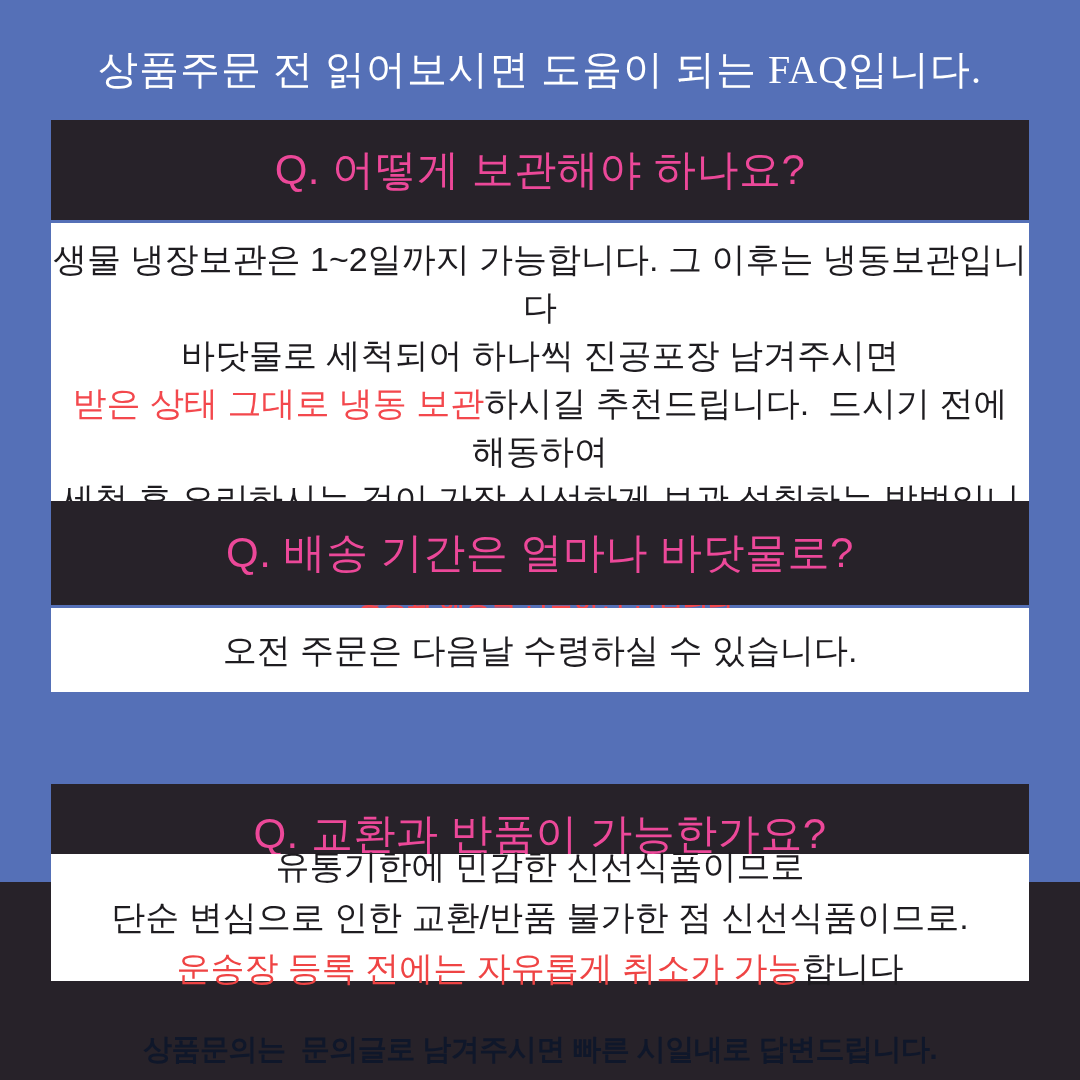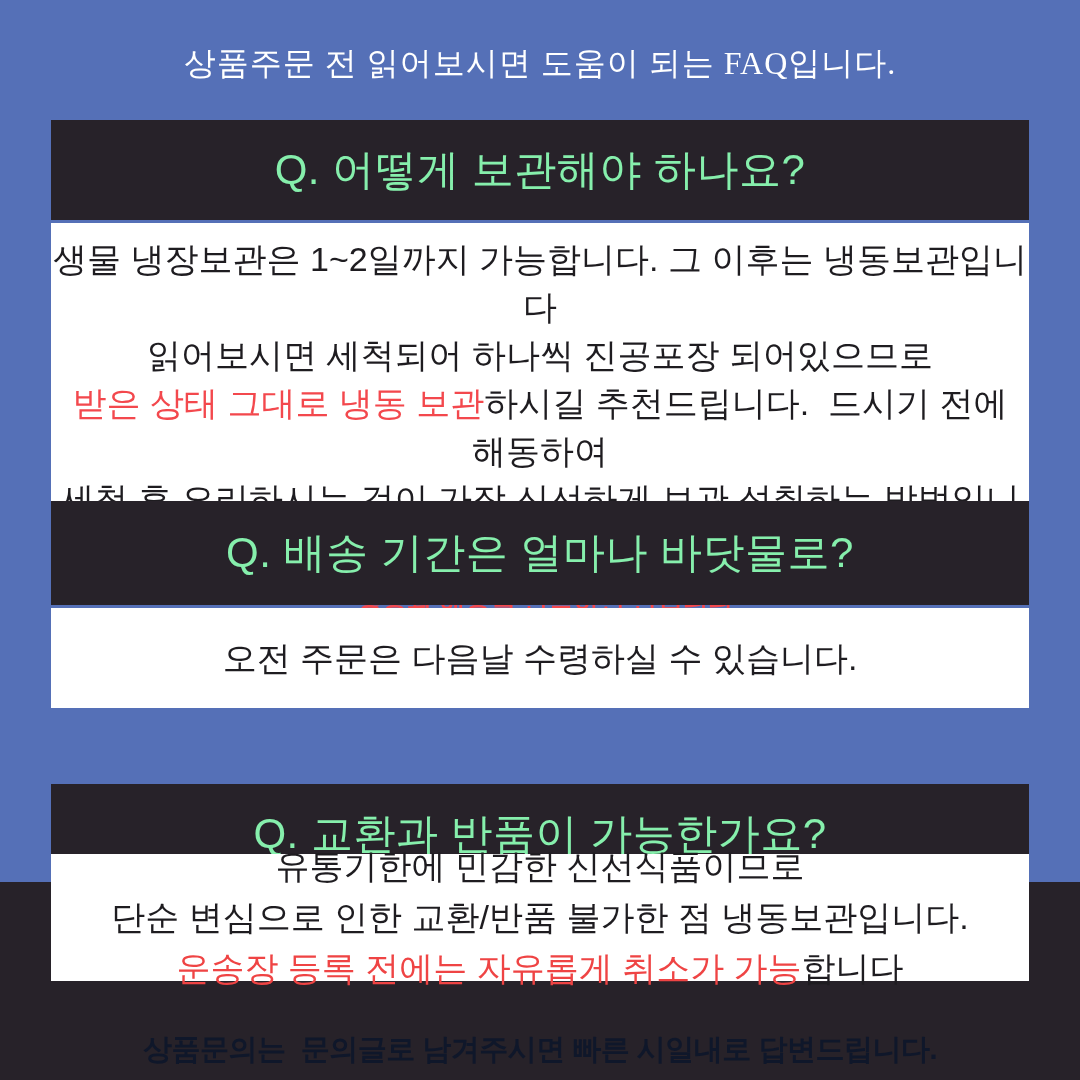--- a/index.html
+++ b/index.html
@@ -14,47 +14,47 @@
     position: absolute; left: 0; top: 882px;
     width: 1080px; height: 198px;
     background: #272229;
   }
   .page-title {
     position: absolute; left: 0; top: 42px;
     width: 1080px;
     text-align: center;
     color: #ffffff;
     font-family: "Liberation Serif", "DejaVu Serif", serif;
-    font-size: 32px;
+    font-size: 40px;
     letter-spacing: 1px;
   }
   .q-header {
     position: absolute; left: 51px;
     width: 978px;
     background: #272229;
-    color: #86efac;
+    color: #ec4899;
     display: flex; align-items: center; justify-content: center;
     font-size: 42px;
     letter-spacing: 0.5px;
   }
   .answer-box {
     position: absolute; left: 51px;
     width: 978px;
     background: #ffffff;
     color: #1e1c20;
     text-align: center;
     display: flex; flex-direction: column;
     align-items: center; justify-content: center;
     font-size: 34px;
   }
   .answer-line { line-height: 48px; white-space: pre-wrap; }
   #header-1 { top: 120px; height: 100px; }
   #box-1    { top: 223px; height: 317px; justify-content: flex-start; padding-top: 12px; box-sizing: border-box; }
   #header-2 { top: 501px; height: 104px; }
-  #box-2    { top: 608px; height: 100px; }
+  #box-2    { top: 608px; height: 84px; }
   #box-2 .answer-line { line-height: 54px; }
   #header-3 { top: 784px; height: 100px; }
   #box-3    { top: 854px; height: 127px; }
   #box-3 .answer-line { line-height: 51px; }
   .red-bold { color: #f3484d; font-weight: normal; }
   .red      { color: #ef4444; }
   .warning-note {
     margin-top: 13px;
     color: #f3484d;
     font-weight: bold;
@@ -77,35 +77,35 @@
 
 <div class="bg-bottom"></div>
 
 <div class="page-title">상품주문 전 읽어보시면 도움이 되는 FAQ입니다.</div>
 
 <div class="q-header" id="header-1">
   <span>Q. 어떻게 보관해야 하나요?</span>
 </div>
 <div class="answer-box" id="box-1">
   <div class="answer-line">생물 냉장보관은 1~2일까지 가능합니다. 그 이후는 냉동보관입니다</div>
-  <div class="answer-line">읽어보시면 세척되어 하나씩 진공포장 되어있으므로</div>
+  <div class="answer-line">바닷물로 세척되어 하나씩 진공포장 남겨주시면</div>
   <div class="answer-line"><span class="red-bold">받은 상태 그대로 냉동 보관</span><span>하시길 추천드립니다.&nbsp; 드시기 전에 해동하여</span></div>
   <div class="answer-line">세척 후 요리하시는 것이 가장 신선하게 보관 섭취하는 방법입니다.</div>
   <div class="warning-note">*냉동과 해동을 반복하면 안됩니다</div>
 </div>
 
 <div class="q-header" id="header-2">
   <span>Q. 배송 기간은 얼마나 바닷물로?</span>
 </div>
 <div class="answer-box" id="box-2">
   <div class="answer-line">오전 주문은 다음날 수령하실 수 있습니다.</div>
 </div>
 
 <div class="q-header" id="header-3">
   <span>Q. 교환과 반품이 가능한가요?</span>
 </div>
 <div class="answer-box" id="box-3">
   <div class="answer-line">유통기한에 민감한 신선식품이므로</div>
-  <div class="answer-line">단순 변심으로 인한 교환/반품 불가한 점 냉동보관입니다.</div>
+  <div class="answer-line">단순 변심으로 인한 교환/반품 불가한 점 신선식품이므로.</div>
   <div class="answer-line"><span class="red">운송장 등록 전에는 자유롭게 취소가 가능</span><span>합니다</span></div>
 </div>
 
 <div class="footer-note">상품문의는&nbsp; 문의글로 남겨주시면 빠른 시일내로 답변드립니다.</div>
 
 </body></html>

